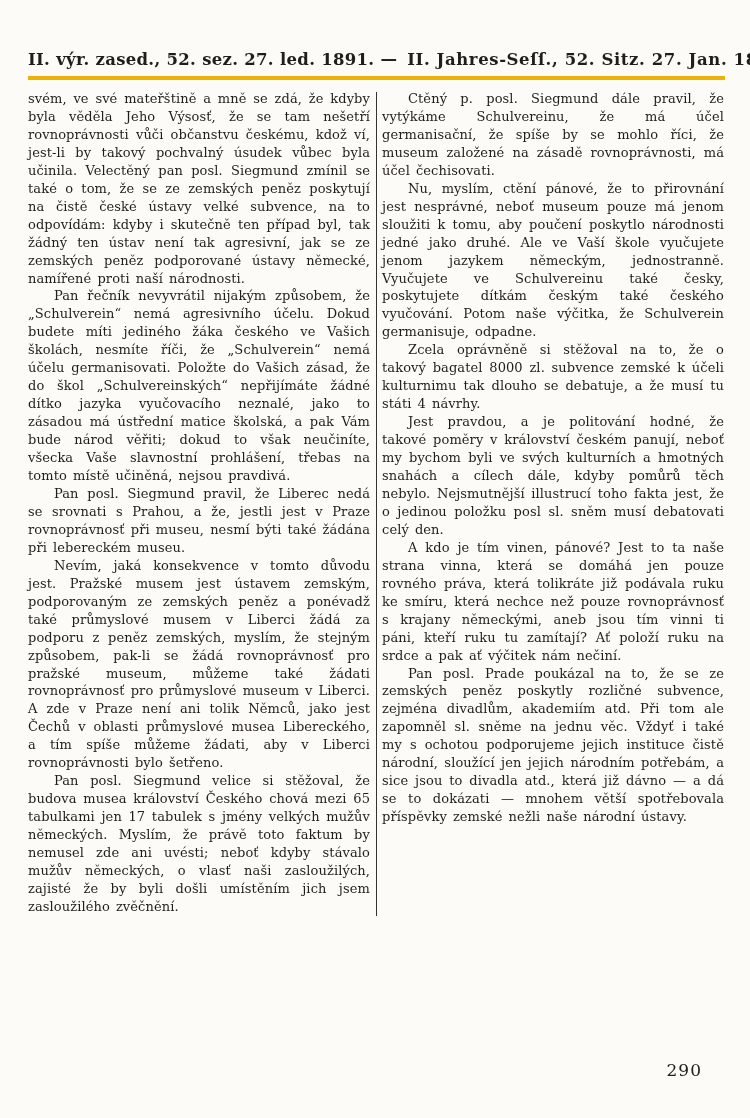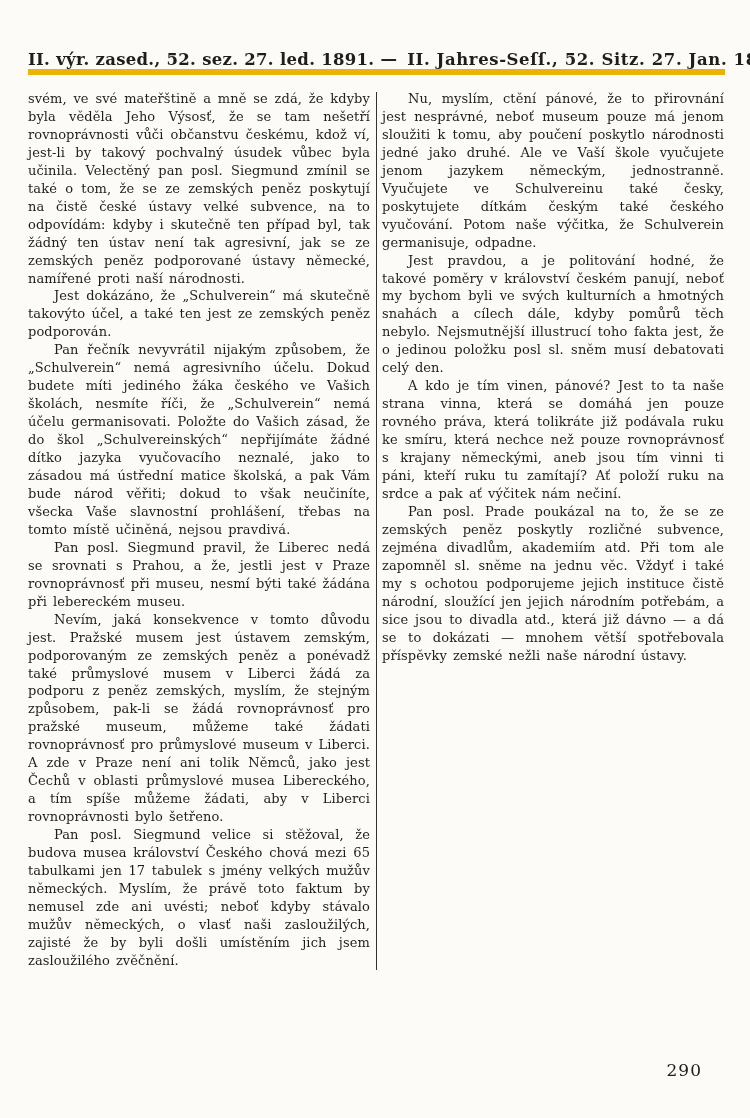--- a/index.html
+++ b/index.html
@@ -14,21 +14,22 @@
   }
   .header {
     position:absolute;
     top:50px; left:28px; right:25px;
     display:flex;
     justify-content:space-between;
     align-items:baseline;
     font-weight:bold;
     font-size:16.5px;
     white-space:nowrap;
-    border-bottom:6px solid #eab308;
+    border-bottom:4px solid #eab308;
+    padding-bottom:7px;
   }
   .header .hdr-cz { letter-spacing:0.3px; }
   .header .hdr-de { letter-spacing:0.6px; margin-left:10px; }
   .cols {
     position:absolute;
     top:90px; left:28px; right:25px;
     display:flex;
     align-items:stretch;
   }
   .col {
@@ -60,29 +61,30 @@
 
   <div class="header">
     <span class="hdr-cz">II. výr. zased., 52. sez. 27. led. 1891. —</span>
     <span class="hdr-de">II. Jahres-Seſſ., 52. Sitz. 27. Jan. 1891.</span>
 
   </div>
 
   <div class="cols">
     <div class="col">
         <p class="para">svém, ve své mateřštině a mně se zdá, že kdyby byla věděla Jeho Výsosť, že se tam nešetří rovnoprávnosti vůči občanstvu českému, kdož ví, jest-li by takový pochvalný úsudek vůbec byla učinila. Velectěný pan posl. Siegmund zmínil se také o tom, že se ze zemských peněz poskytují na čistě české ústavy velké subvence, na to odpovídám: kdyby i skutečně ten případ byl, tak žádný ten ústav není tak agresivní, jak se ze zemských peněz podporované ústavy německé, namířené proti naší národnosti.</p>
-        <p class="para indent">Jest dokázáno, že „Schulverein“ má skutečně takovýto účel, a také ten jest ze zemských peněz podporován.</p>
         <p class="para indent">Pan řečník nevyvrátil nijakým způsobem, že „Schulverein“ nemá agresivního účelu. Dokud budete míti jediného žáka českého ve Vašich školách, nesmíte říči, že „Schulverein“ nemá účelu germanisovati. Položte do Vašich zásad, že do škol „Schulvereinských“ nepřijímáte žádné dítko jazyka vyučovacího neznalé, jako to zásadou má ústřední matice školská, a pak Vám bude národ věřiti; dokud to však neučiníte, všecka Vaše slavnostní prohlášení, třebas na tomto místě učiněná, nejsou pravdivá.</p>
         <p class="para indent">Pan posl. Siegmund pravil, že Liberec nedá se srovnati s Prahou, a že, jestli jest v Praze rovnoprávnosť při museu, nesmí býti také žádána při lebereckém museu.</p>
         <p class="para indent">Nevím, jaká konsekvence v tomto důvodu jest. Pražské musem jest ústavem zemským, podporovaným ze zemských peněz a ponévadž také průmyslové musem v Liberci žádá za podporu z peněz zemských, myslím, že stejným způsobem, pak-li se žádá rovnoprávnosť pro pražské museum, můžeme také žádati rovnoprávnosť pro průmyslové museum v Liberci. A zde v Praze není ani tolik Němců, jako jest Čechů v oblasti průmyslové musea Libereckého, a tím spíše můžeme žádati, aby v Liberci rovnoprávnosti bylo šetřeno.</p>
         <p class="para indent">Pan posl. Siegmund velice si stěžoval, že budova musea království Českého chová mezi 65 tabulkami jen 17 tabulek s jmény velkých mužův německých. Myslím, že právě toto faktum by nemusel zde ani uvésti; neboť kdyby stávalo mužův německých, o vlasť naši zasloužilých, zajisté že by byli došli umístěním jich jsem zasloužilého zvěčnění.</p>
       </div>
     <div class="col-divider"></div>
     <div class="col">
+        <p class="para indent">Ctěný p. posl. Siegmund dále pravil, že vytýkáme Schulvereinu, že má účel germanisační, že spíše by se mohlo říci, že museum založené na zásadě rovnoprávnosti, má účel čechisovati.</p>
         <p class="para indent">Nu, myslím, ctění pánové, že to přirovnání jest nesprávné, neboť museum pouze má jenom sloužiti k tomu, aby poučení poskytlo národnosti jedné jako druhé. Ale ve Vaší škole vyučujete jenom jazykem německým, jednostranně. Vyučujete ve Schulvereinu také česky, poskytujete dítkám českým také českého vyučování. Potom naše výčitka, že Schulverein germanisuje, odpadne.</p>
+        <p class="para indent">Zcela oprávněně si stěžoval na to, že o takový bagatel 8000 zl. subvence zemské k účeli kulturnimu tak dlouho se debatuje, a že musí tu státi 4 návrhy.</p>
         <p class="para indent">Jest pravdou, a je politování hodné, že takové poměry v království českém panují, neboť my bychom byli ve svých kulturních a hmotných snahách a cílech dále, kdyby pomůrů těch nebylo. Nejsmutnější illustrucí toho fakta jest, že o jedinou položku posl sl. sněm musí debatovati celý den.</p>
         <p class="para indent">A kdo je tím vinen, pánové? Jest to ta naše strana vinna, která se domáhá jen pouze rovného práva, která tolikráte již podávala ruku ke smíru, která nechce než pouze rovnoprávnosť s krajany německými, aneb jsou tím vinni ti páni, kteří ruku tu zamítají? Ať položí ruku na srdce a pak ať výčitek nám nečiní.</p>
         <p class="para indent">Pan posl. Prade poukázal na to, že se ze zemských peněz poskytly rozličné subvence, zejména divadlům, akademiím atd. Při tom ale zapomněl sl. sněme na jednu věc. Vždyť i také my s ochotou podporujeme jejich instituce čistě národní, sloužící jen jejich národním potřebám, a sice jsou to divadla atd., která již dávno — a dá se to dokázati — mnohem větší spotřebovala příspěvky zemské nežli naše národní ústavy.</p>
       </div>
   </div>
 
   <div class="sheet-number">290</div>
 
 </div>
 

